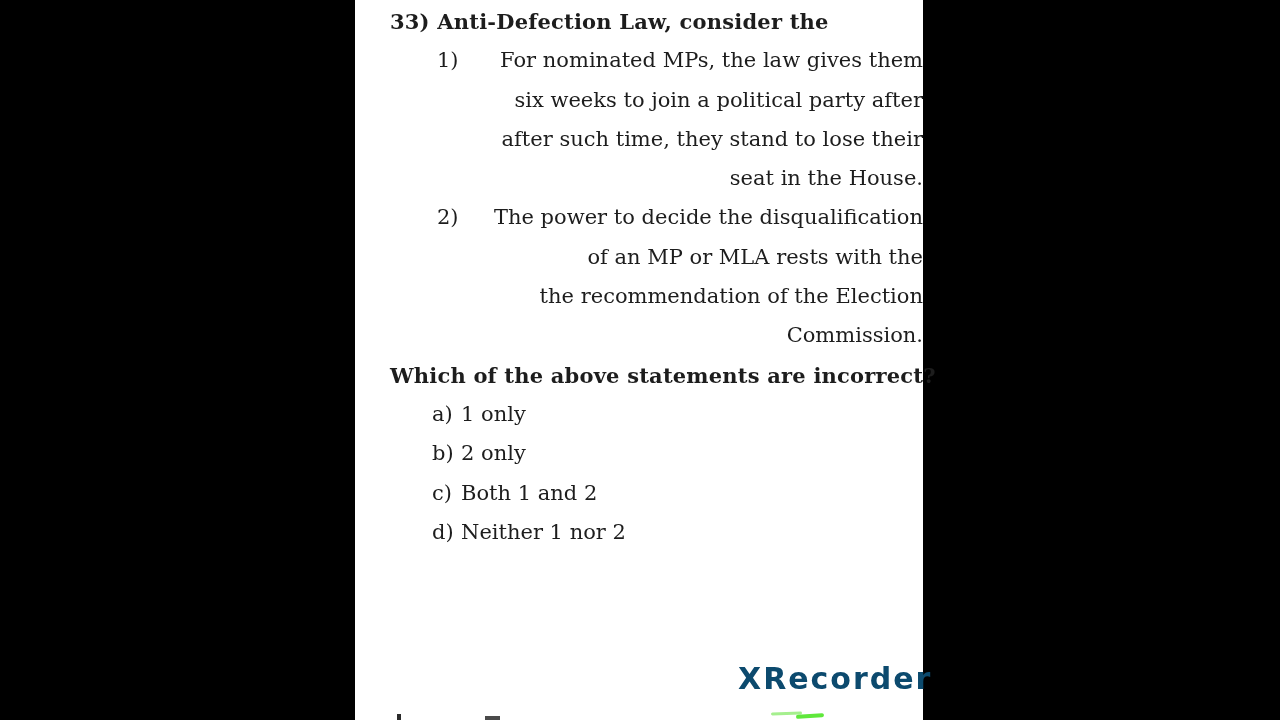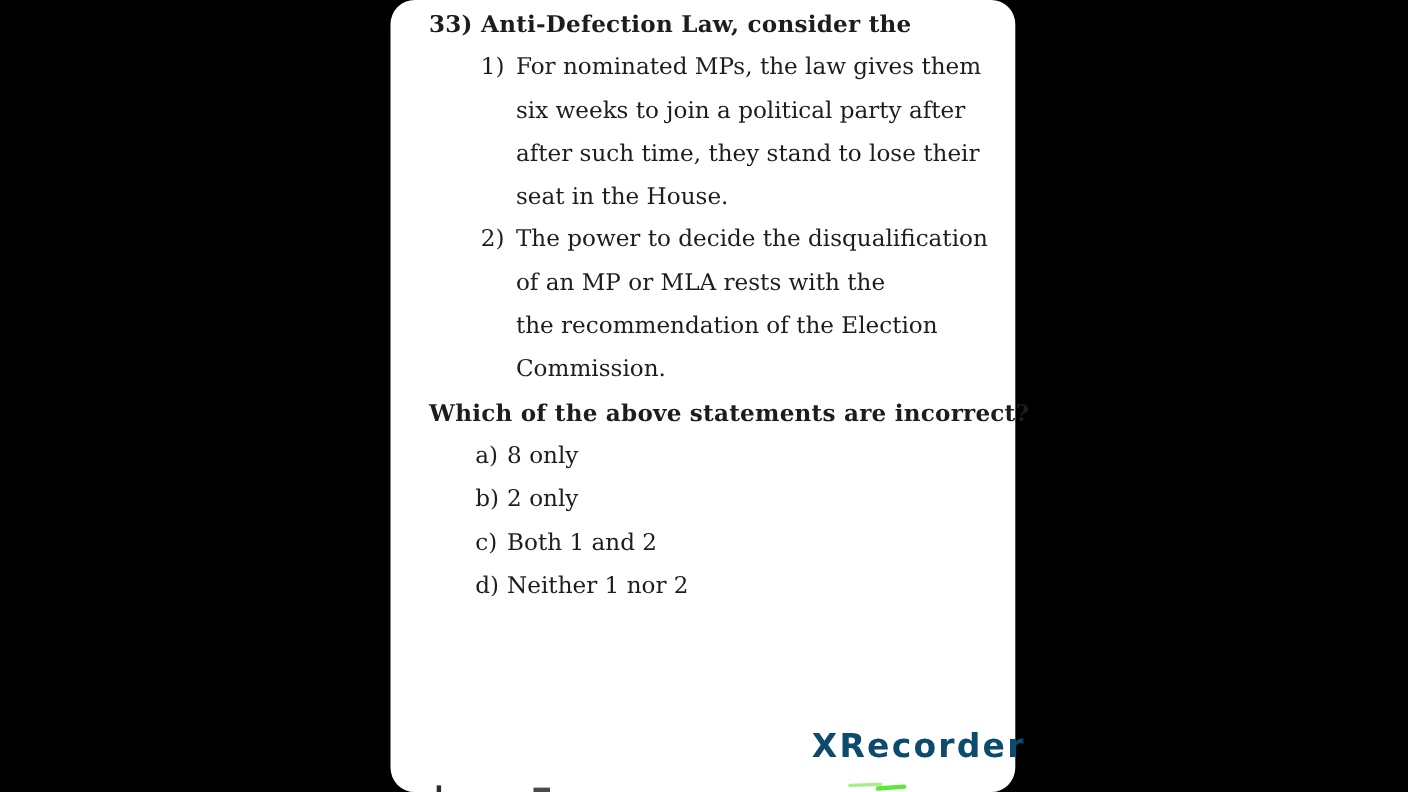--- a/index.html
+++ b/index.html
@@ -9,21 +9,20 @@
     position: relative;
     overflow: hidden;
     font-family: "DejaVu Serif", "Liberation Serif", serif;
   }
   .page {
     position: absolute;
     left: 355px; top: 0;
     width: 568px; height: 720px;
     background: #ffffff;
     color: #1d1d1d;
-    border-radius: 22px;
   }
   .flow {
     position: absolute;
     left: 0; top: 2px;
     width: 568px;
     font-size: 21px;
   }
   .line {
     height: 39.3px;
     line-height: 39.3px;
@@ -33,21 +32,21 @@
     font-weight: bold;
     padding-left: 35px;
     letter-spacing: 0.2px;
   }
   .statement, .option { position: relative; }
   .num {
     position: absolute;
     left: 82px; top: 0;
     height: 39.3px; line-height: 39.3px;
   }
-  .st { padding-left: 114px; }
+  .st { padding-left: 114px; text-align: right; }
   .letter {
     position: absolute;
     left: 77px; top: 0;
     height: 39.3px; line-height: 39.3px;
   }
   .opt { padding-left: 106px; }
   .watermark {
     position: absolute;
     left: 383px; top: 661px;
     font-family: "DejaVu Sans", "Liberation Sans", sans-serif;
@@ -114,21 +113,21 @@
       <div class="line st">The power to decide the disqualification</div>
       <div class="line st">of an MP or MLA rests with the</div>
       <div class="line st">the recommendation of the Election</div>
       <div class="line st">Commission.</div>
     </div>
 
     <div class="line h">Which of the above statements are incorrect?</div>
 
     <div class="option">
       <span class="letter">a)</span>
-      <div class="line opt">8 only</div>
+      <div class="line opt">1 only</div>
     </div>
     <div class="option">
       <span class="letter">b)</span>
       <div class="line opt">2 only</div>
     </div>
     <div class="option">
       <span class="letter">c)</span>
       <div class="line opt">Both 1 and 2</div>
     </div>
     <div class="option">

